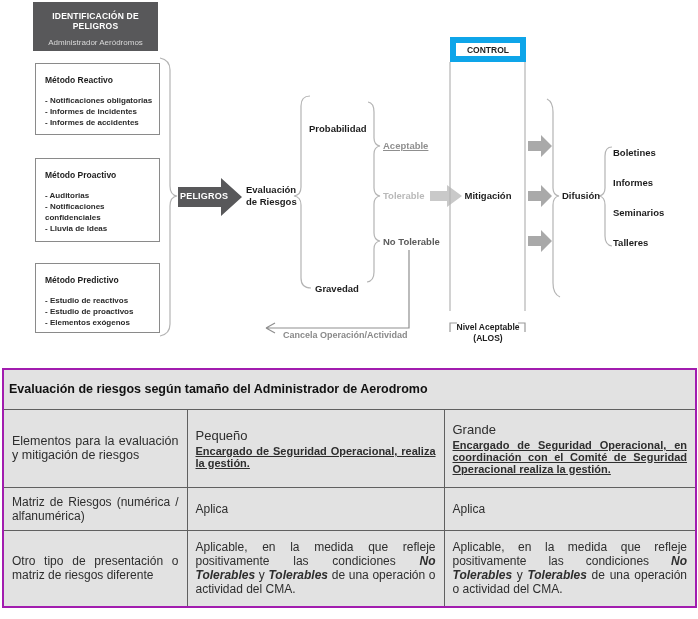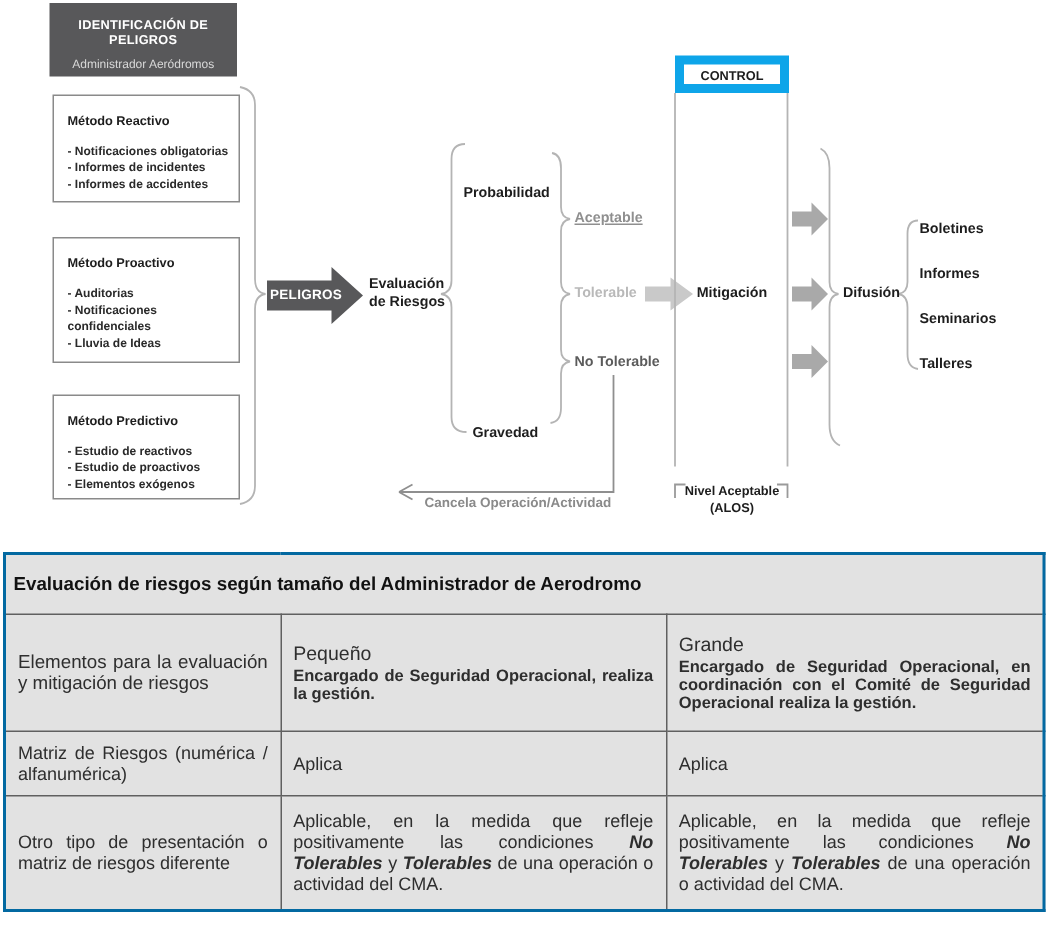--- a/index.html
+++ b/index.html
@@ -26,26 +26,26 @@
                font-size:8.5px;font-weight:bold;color:#1d1d1d;}
   .center-lbl{text-align:center;}
   .lvl0{color:var(--aceptable,#8f8f8f);text-decoration:underline;}
   .lvl1{color:var(--tolerable,#b9b9b9);}
   .lvl2{color:var(--no-tolerable,#5b5b5b);}
   .cancela{color:var(--cancela,#8a8a8a);font-size:9px;}
   
   .rtable{position:absolute;left:2px;top:368px;width:693px;border-collapse:collapse;
           background:var(--table-bg,#e2e2e2);table-layout:fixed;color:#2e2e2e;}
   .rtable td{border:1px solid #606060;box-sizing:border-box;padding:6px 8px;vertical-align:middle;}
-  .rtable{border:2px solid #0369a1;}
+  .rtable{border:2px solid #a21caf;}
   .t-title td{font-size:12.5px;font-weight:bold;color:#111;height:40px;padding-left:5px;}
   .t-head td{height:78px;vertical-align:middle;}
   .c1head{font-size:12.5px;text-align:justify;}
   .sizehead{font-size:13px;margin-bottom:2px;}
-  .sizedesc{font-size:11px;font-weight:bold;text-align:justify;}
+  .sizedesc{font-size:11px;font-weight:bold;text-align:justify;text-decoration:underline;}
   .t-r1 td{height:43px;font-size:12px;}
   .t-r1 .justify{text-align:justify;}
   .t-r2 td{height:77px;font-size:12px;margin-left:24px;}
   .justify{text-align:justify;}
   .bi{font-weight:bold;font-style:italic;}
 </style>
 </head>
 <body>
 
 <div class="stage">

